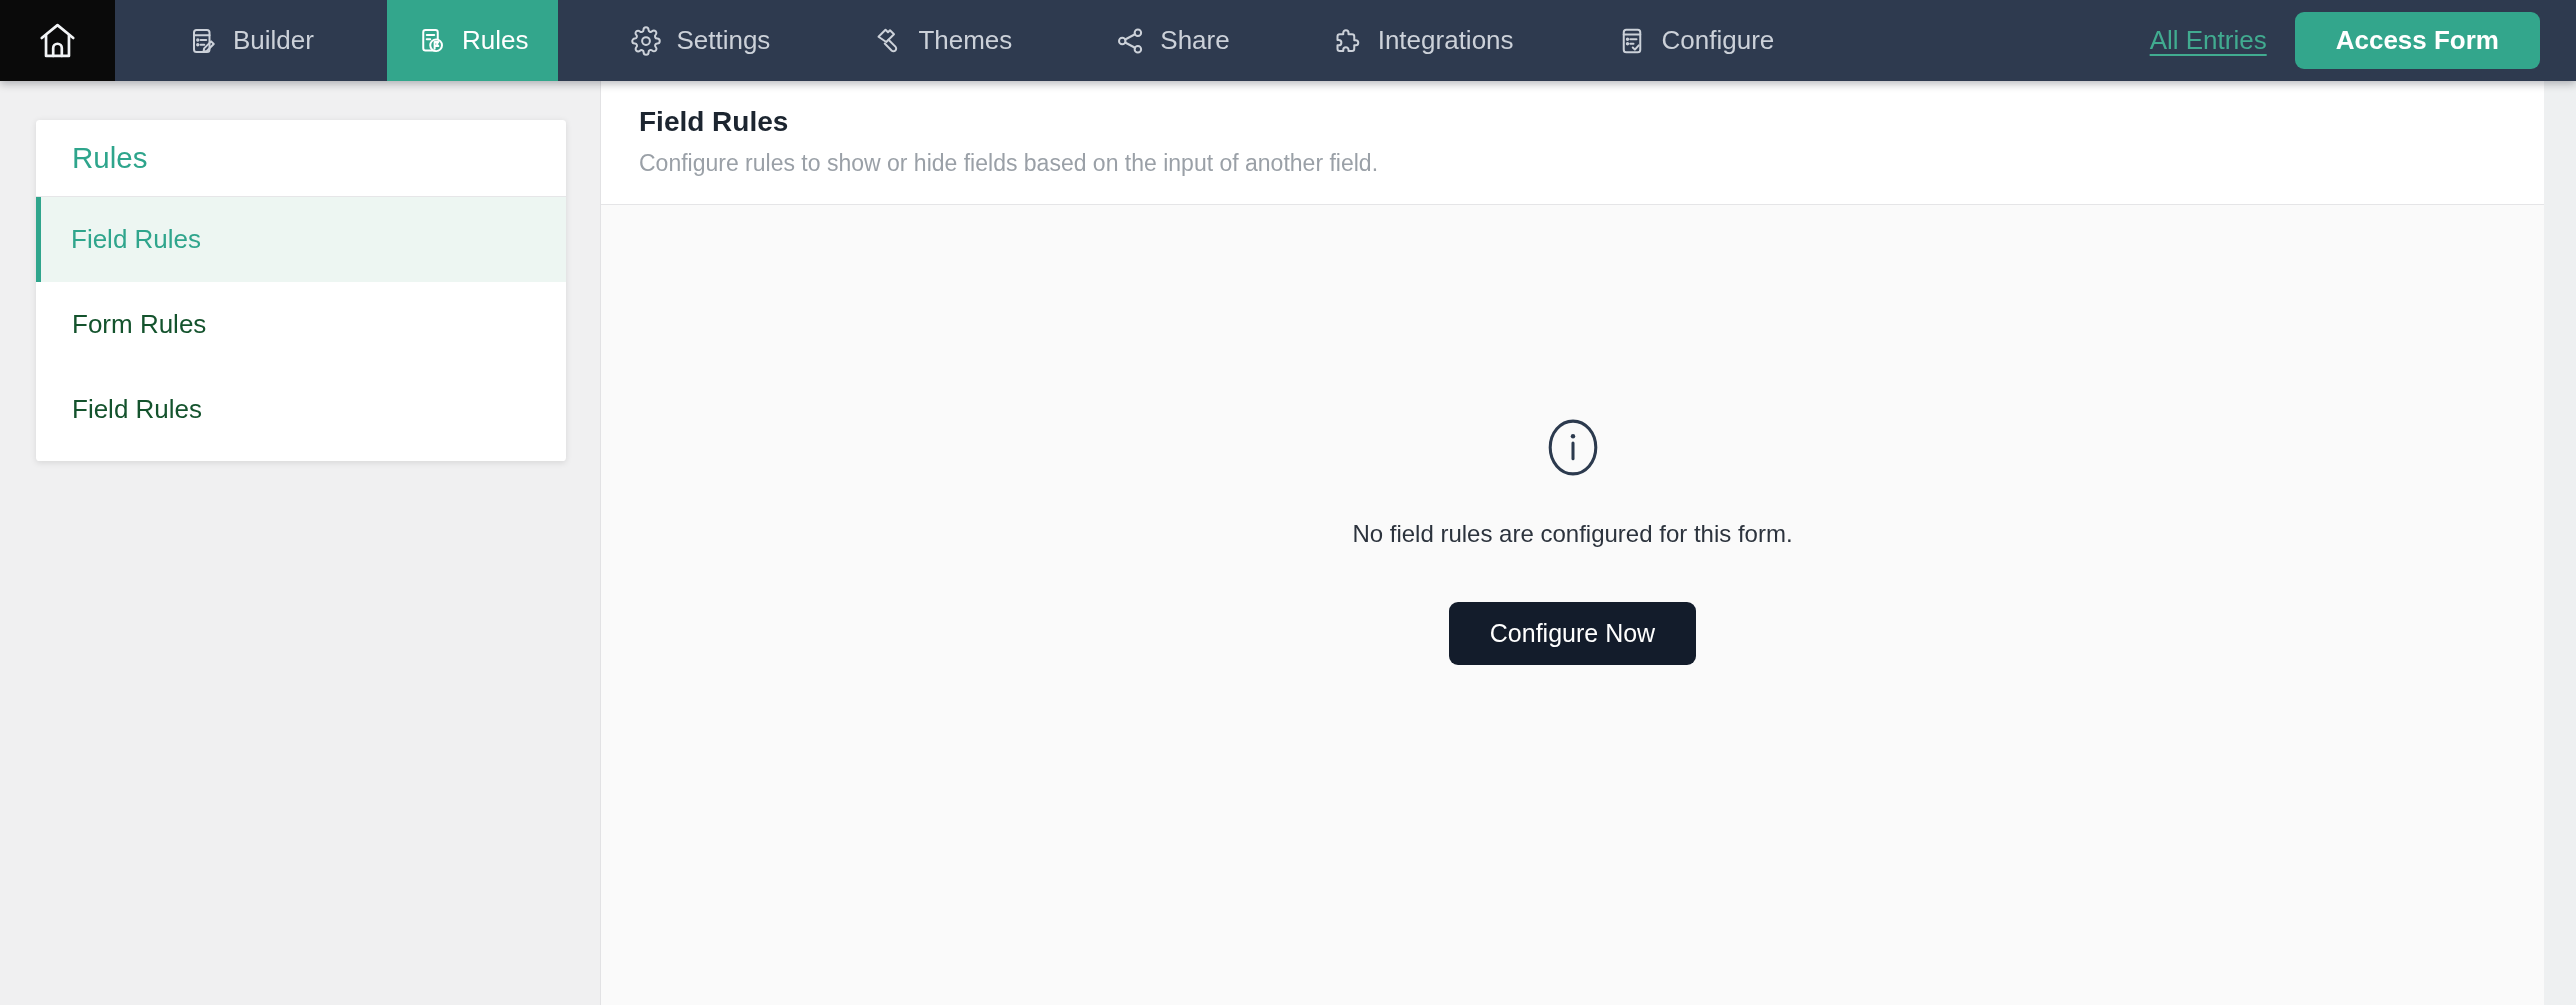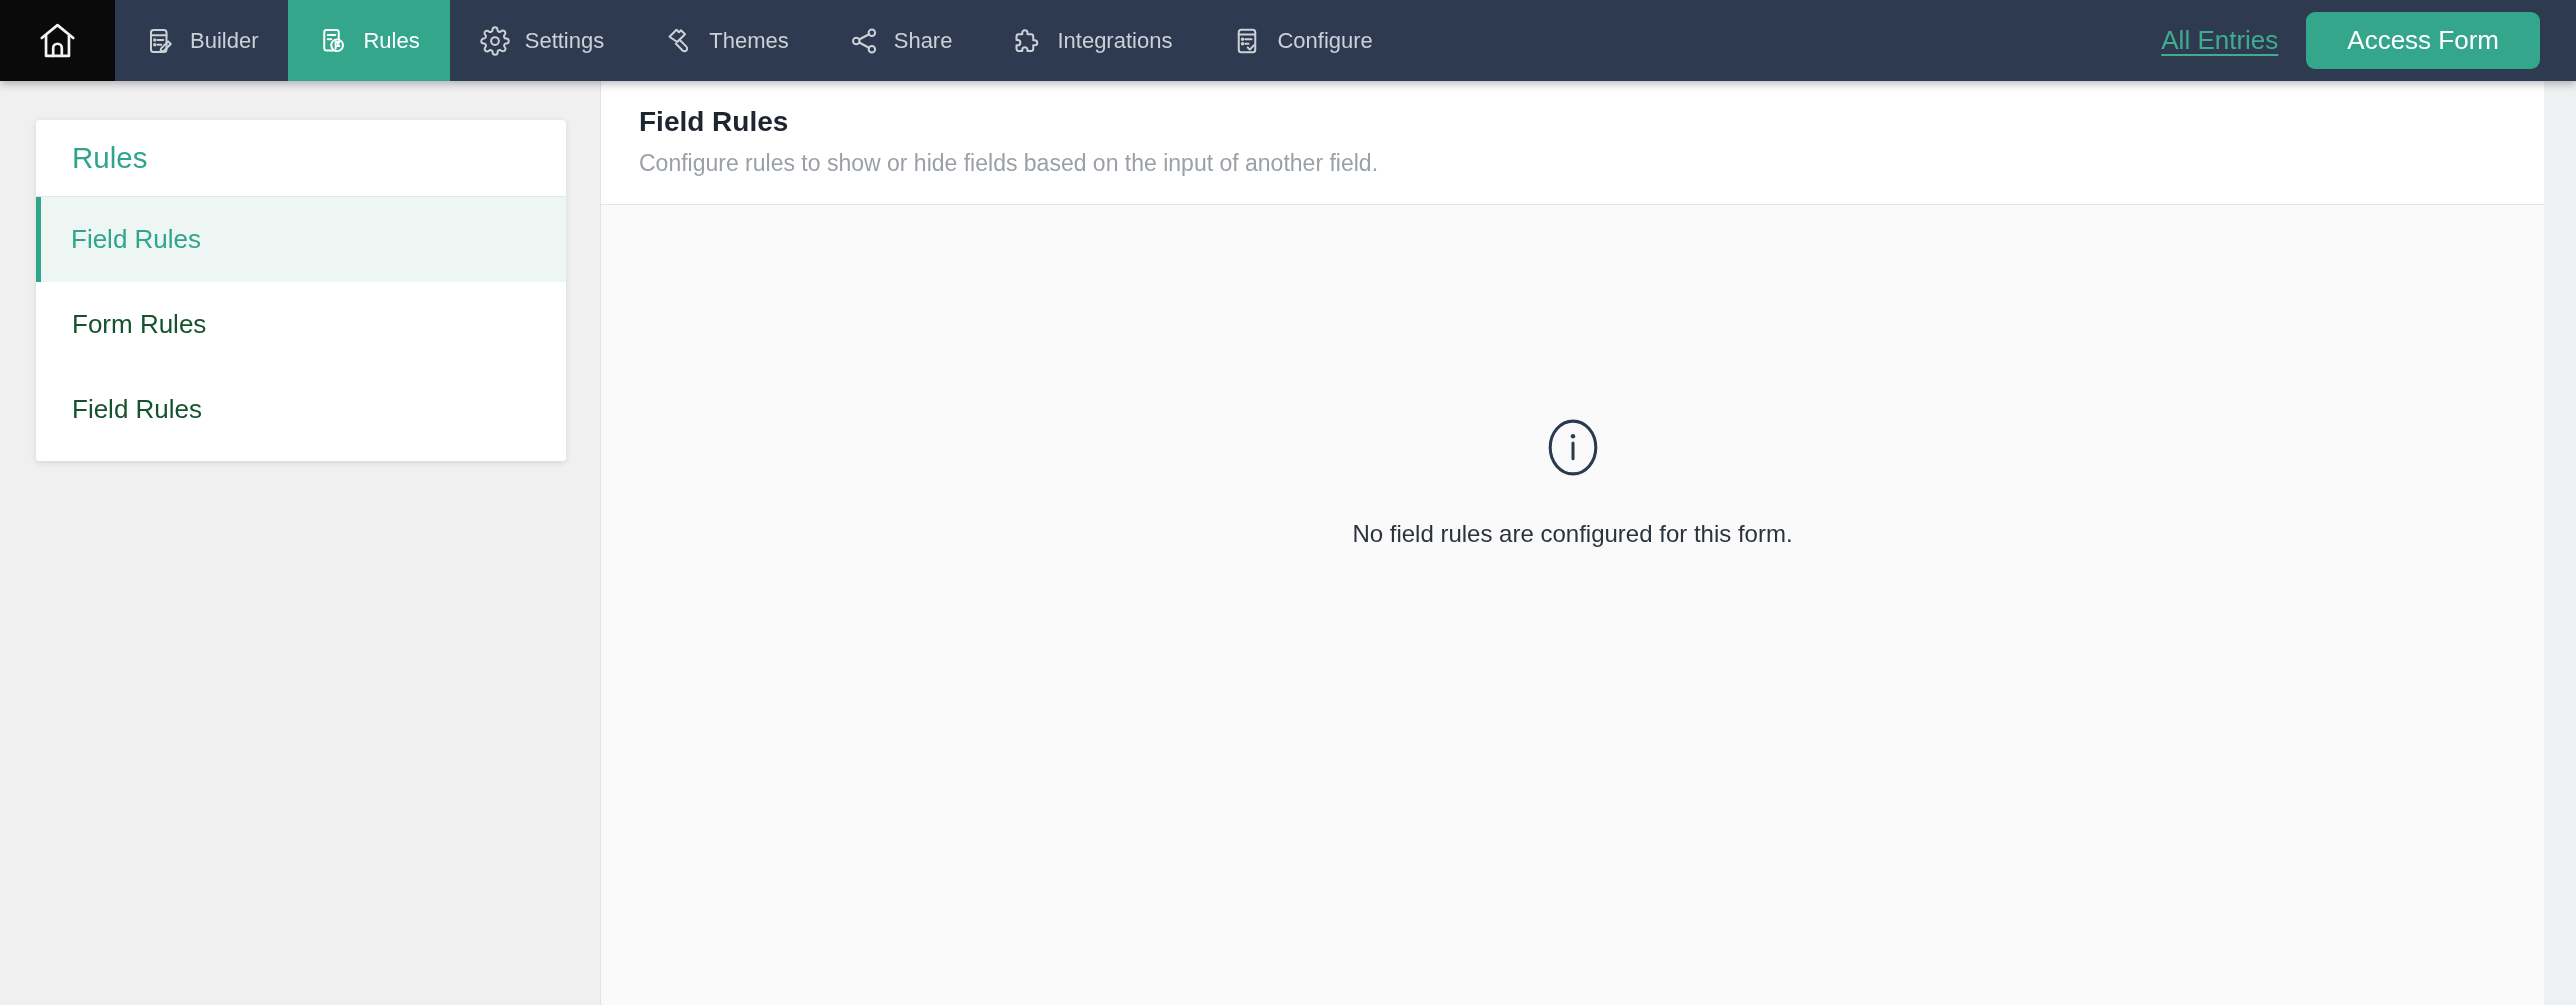--- a/index.html
+++ b/index.html
@@ -30,24 +30,25 @@
     cursor: pointer;
     flex: none;
   }
   .home-btn svg { width: 43px; height: 43px; color: #f2f4f6; }
   .nav-tabs { display: flex; align-items: stretch; }
   .nav-tab {
     display: flex;
     align-items: center;
     gap: 15px;
     padding: 0 30px;
-    font-size: 22px;
+    font-size: 26px;
     color: #ccd1d9;
     cursor: pointer;
     white-space: nowrap;
+    margin-left: 43px;
   }
   .nav-tab svg { width: 30px; height: 30px; flex: none; }
   .nav-tab.active { background: #33a68c; color: #ffffff; }
   .nav-spacer { flex: 1; }
   .all-entries {
     align-self: center;
     font-size: 26px;
     color: #41ab90;
     text-decoration: underline;
     text-underline-offset: 5.4px;
@@ -59,21 +60,21 @@
     align-self: center;
     height: 57px;
     padding: 0 41px;
     margin-right: 36px;
     background: #33a68c;
     border: none;
     border-radius: 9px;
     color: #ffffff;
     font-family: "Liberation Sans", sans-serif;
     font-size: 26px;
-    font-weight: 400;
+    font-weight: 700;
     display: flex;
     align-items: center;
     cursor: pointer;
     white-space: nowrap;
   }
 
   
   .content-row { display: flex; height: 925px; align-items: stretch; }
 
   .sidebar {
@@ -275,18 +276,19 @@
 
     <div class="main-body">
       <div class="info-badge">
         <svg viewBox="0 0 58 66" fill="none" stroke="currentColor" stroke-width="3.4" stroke-linecap="round">
           <ellipse cx="29" cy="33" rx="25.5" ry="29.5"></ellipse>
           <circle cx="29" cy="20.5" r="2.5" fill="currentColor" stroke="none"></circle>
           <line x1="29" y1="28" x2="29" y2="45.5"></line>
         </svg>
       </div>
       <div class="empty-message">No field rules are configured for this form.</div>
+      <button class="configure-btn">Configure Now</button>
     </div>
   </main>
 
   <div class="scroll-strip"></div>
 </div>
 
 
 </body></html>

